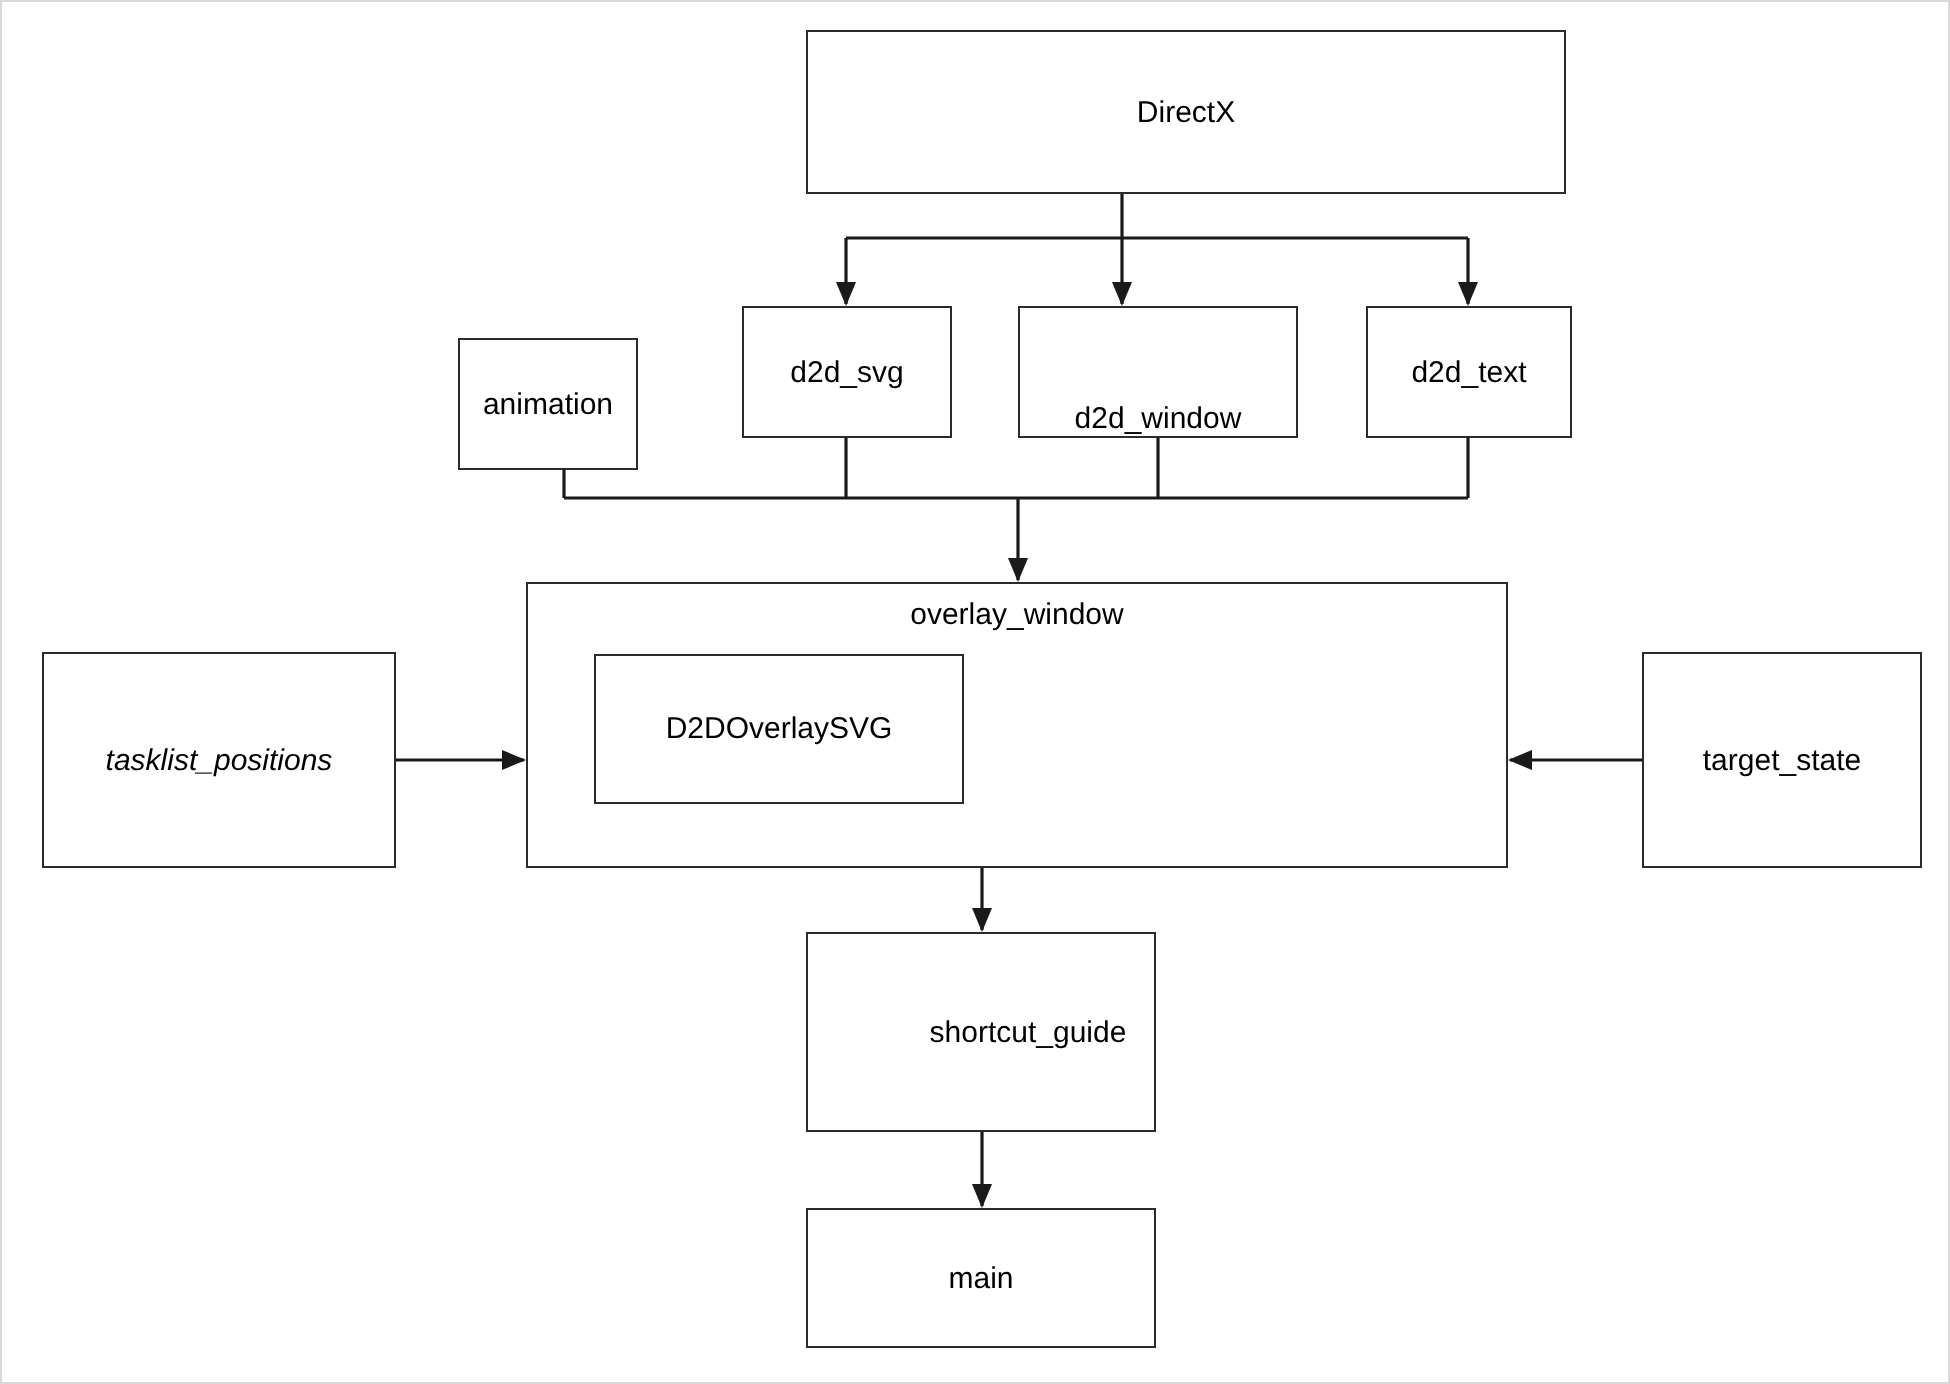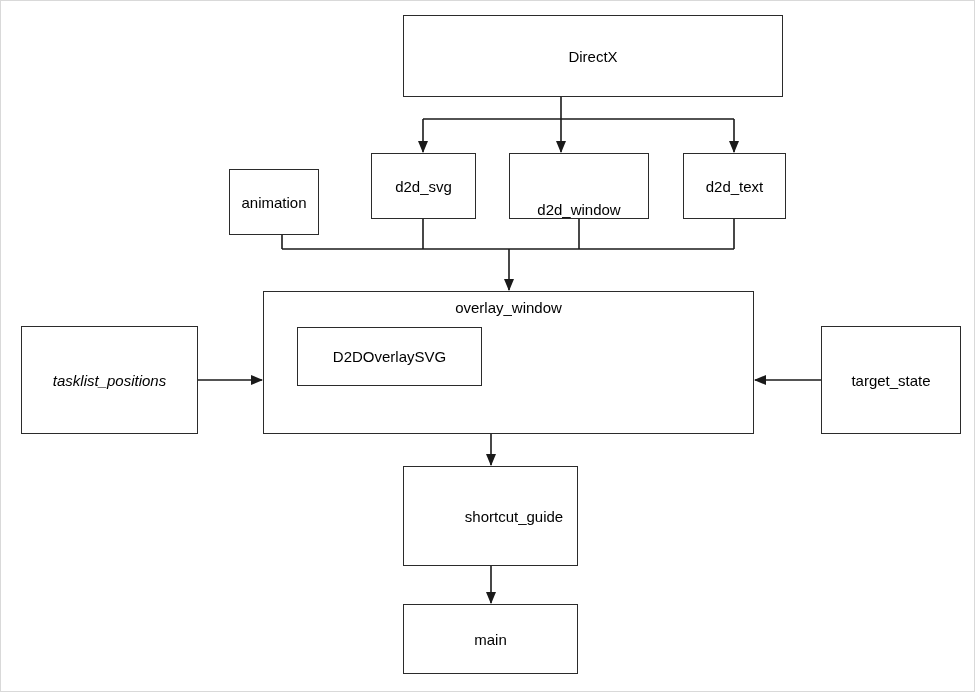--- a/index.html
+++ b/index.html
@@ -117,21 +117,21 @@
     <span>d2d_window</span>
   </div>
 
   <div class="node" style="left:682px; top:152px; width:103px; height:66px;">
     <span>d2d_text</span>
   </div>
 
   <div class="group" style="left:262px; top:290px; width:491px; height:143px;">
     <div class="group-label">overlay_window</div>
 
-    <div class="inner-node" style="left:33px; top:35px; width:185px; height:59px;">
+    <div class="inner-node" style="left:33px; top:35px; width:185px; height:75px;">
       <span>D2DOverlaySVG</span>
     </div>
 
   </div>
 
   <div class="node" style="left:20px; top:325px; width:177px; height:108px;font-style:italic;">
     <span>tasklist_positions</span>
   </div>
 
   <div class="node" style="left:820px; top:325px; width:140px; height:108px;">

